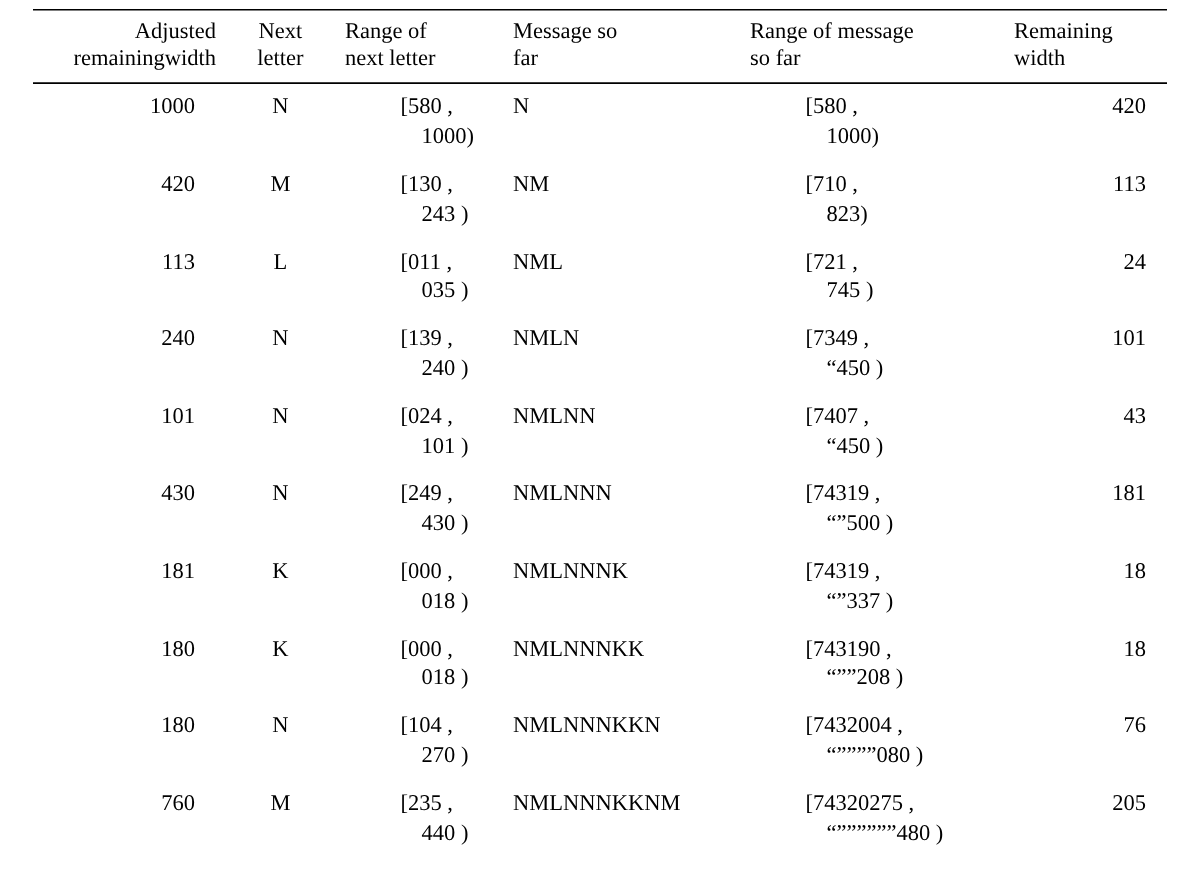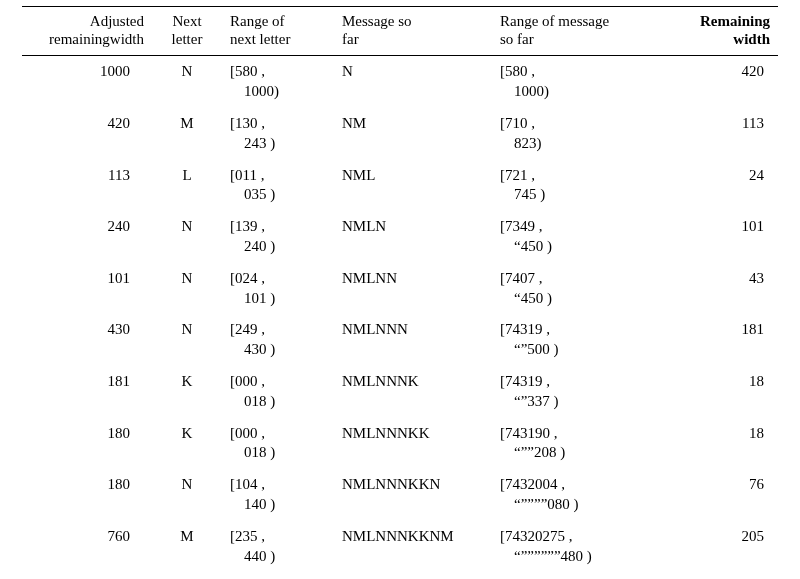--- a/index.html
+++ b/index.html
@@ -40,21 +40,21 @@
     font-size: 15px;
     vertical-align: top;
     padding: 6px 8px 7px 8px;
     line-height: 1.18;
   }
   thead th.h0 { text-align: right; }
   thead th.h1 { text-align: center; }
   thead th.h2 { text-align: left; }
   thead th.h3 { text-align: left; margin-left: 16px; }
   thead th.h4 { text-align: left; }
-  thead th.h5 { text-align: right; font-weight: bold; }
+  thead th.h5 { text-align: left; }
 
   .rule-top {
     border-top: 1.6px solid #000;
   }
   .rule-mid td, .rule-mid th {
     border-bottom: 1.1px solid #000;
   }
 
   tbody td {
     vertical-align: top;
@@ -64,21 +64,21 @@
   }
   td.c0 { text-align: right; padding-right: 22px; }
   td.c1 { text-align: center; }
   td.c2 { text-align: left; }
   td.c3 { text-align: left; }
   td.c4 { text-align: left; }
   td.c5 { text-align: right; padding-right: 14px; }
 
   .line2 { display: block; padding-left: 14px; }
   .line2.ind0 { padding-left: 0; }
-  .nowrap { white-space: pre; }
+  .nowrap { white-space: pre; margin-left: 37px; }
 </style>
 </head>
 <body>
 
 <div class="page">
   <table class="arith">
     <colgroup>
       <col class="c0">
         <col class="c1">
         <col class="c2">
@@ -225,21 +225,21 @@
           <span class="line2 ind0 nowrap">[743190 ,</span>
           <span class="line2 nowrap">“””208 )</span>
         </td>
         <td class="c5">18</td>
       </tr>
       <tr>
         <td class="c0">180</td>
         <td class="c1">N</td>
         <td class="c2">
           <span class="line2 ind0 nowrap">[104 ,</span>
-          <span class="line2 nowrap">140 )</span>
+          <span class="line2 nowrap">270 )</span>
         </td>
         <td class="c3">NMLNNNKKN</td>
         <td class="c4">
           <span class="line2 ind0 nowrap">[7432004 ,</span>
           <span class="line2 nowrap">“””””080 )</span>
         </td>
         <td class="c5">76</td>
       </tr>
       <tr>
         <td class="c0">760</td>

